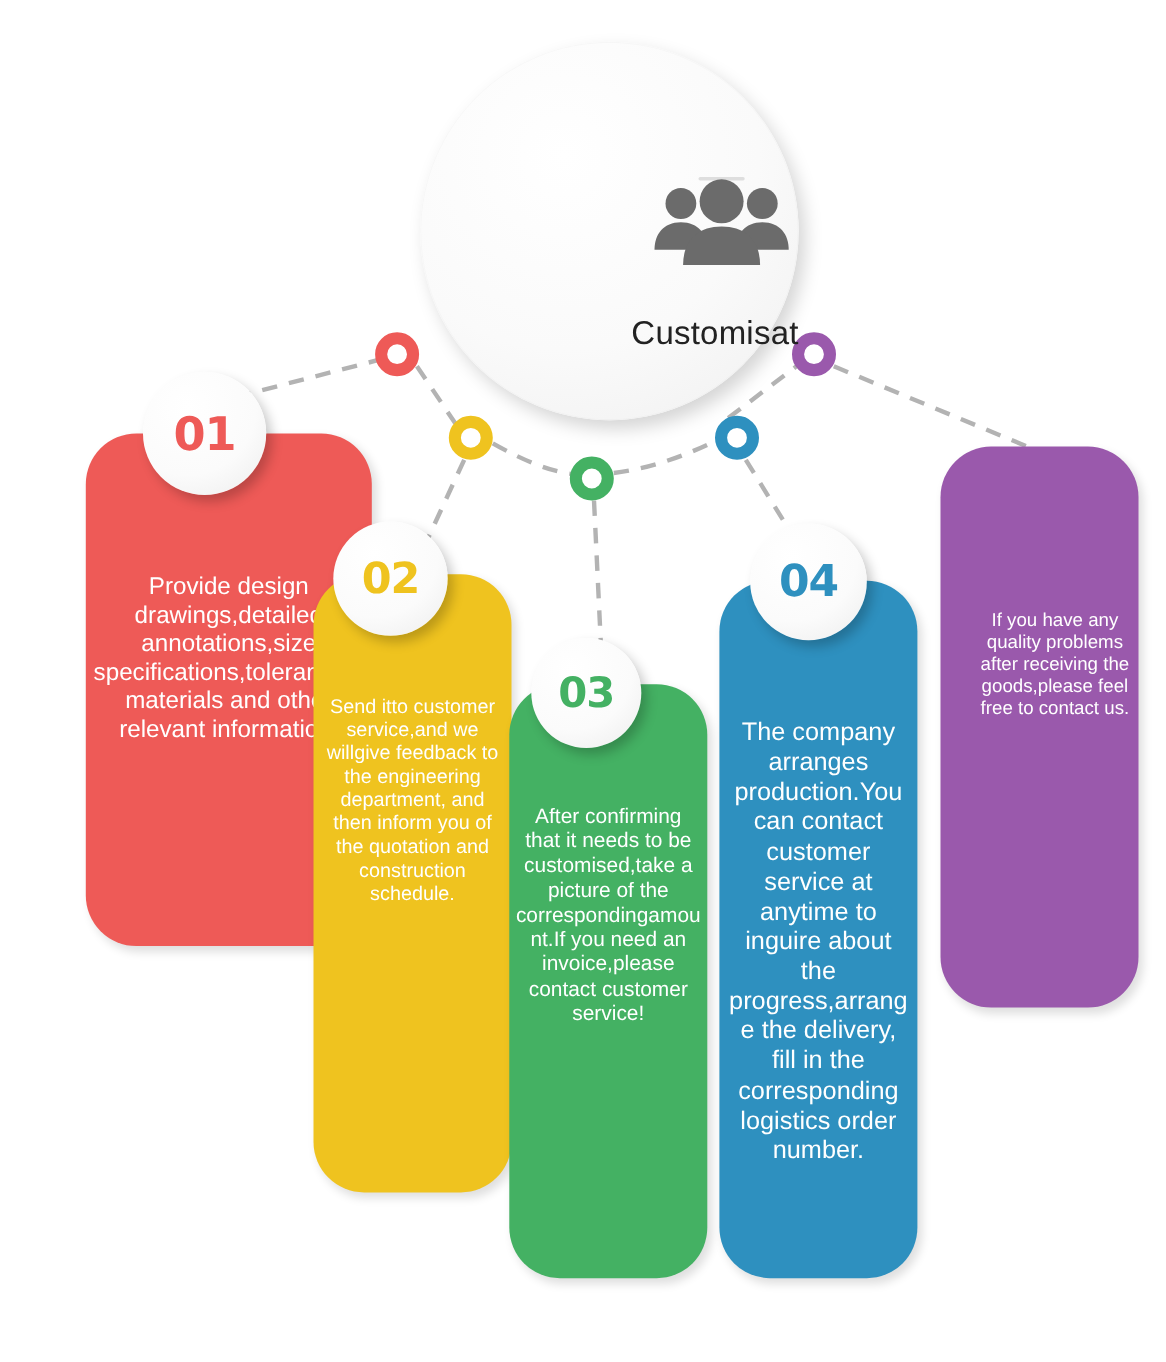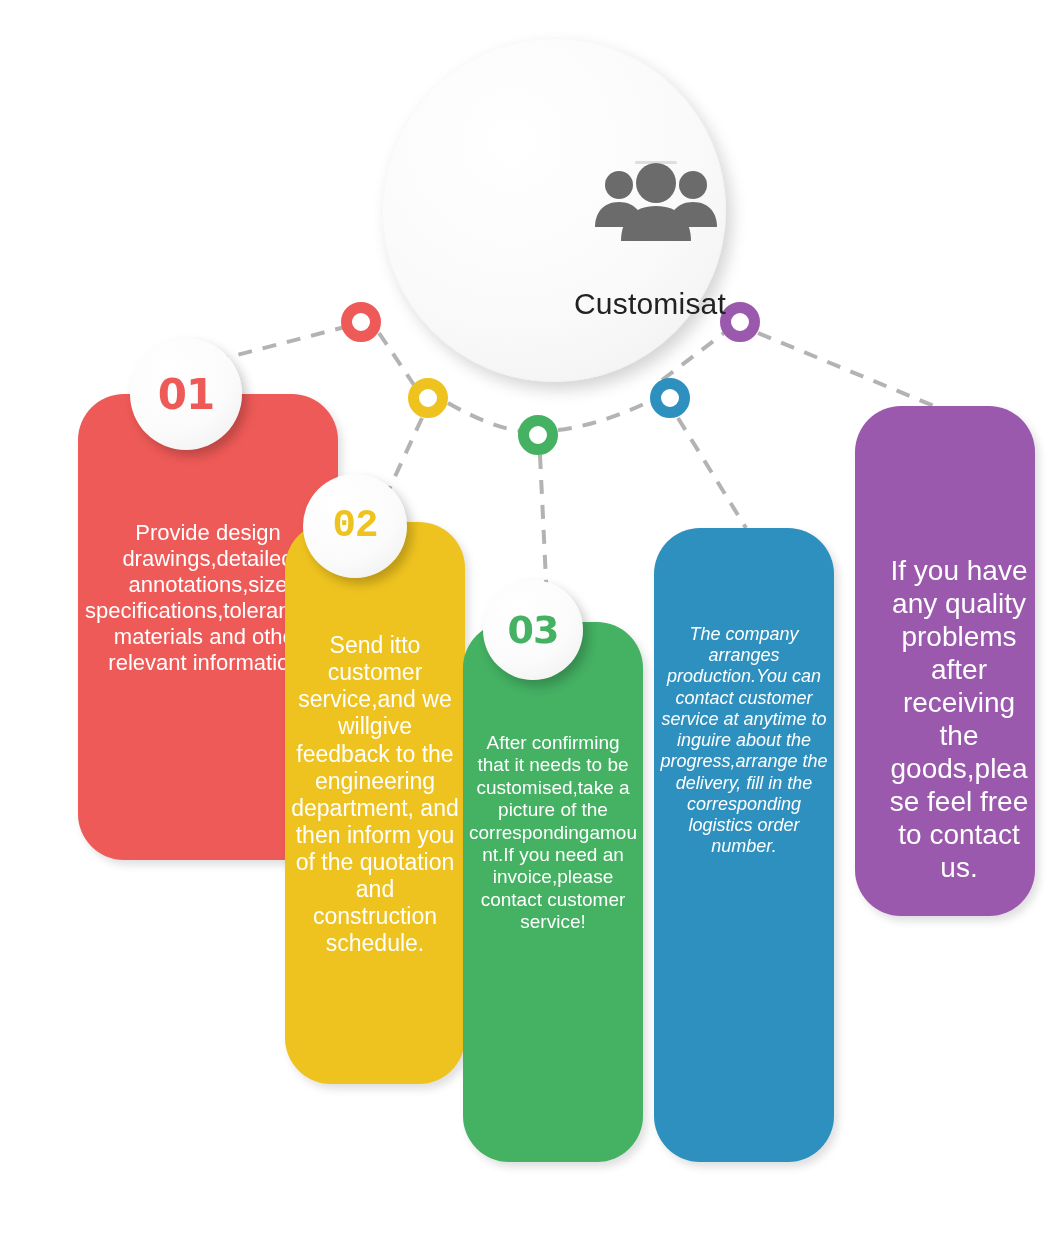--- a/index.html
+++ b/index.html
@@ -72,34 +72,34 @@
     font-family:"DejaVu Sans",sans-serif;
     letter-spacing:-1px;
   }
 
   
   #card-1{left:48px;top:394px;width:260px;height:466px;background:#ee5a57;margin-left:30px;}
   #card-1 .badge{left:52px;top:-56px;width:112px;height:112px;font-size:42px;color:#ee5a57;}
   #card-1 .body{top:126px;font-size:22px;text-align:center;}
 
   #card-2{left:285px;top:522px;width:180px;height:562px;background:#efc31f;}
-  #card-2 .badge{left:18px;top:-48px;width:104px;height:104px;font-size:39px;color:#efc31f;font-family:Liberation Mono, monospace;}
-  #card-2 .body{top:110px;font-size:23px;text-align:center;}
+  #card-2 .badge{left:18px;top:-48px;width:104px;height:104px;font-size:39px;color:#efc31f;}
+  #card-2 .body{top:110px;font-size:18px;text-align:center;}
 
   #card-3{left:463px;top:622px;width:180px;height:540px;background:#44b163;padding-left:47px;}
   #card-3 .badge{left:20px;top:-42px;width:100px;height:100px;font-size:38px;color:#44b163;}
   #card-3 .body{top:110px;font-size:19px;}
 
   #card-4{left:654px;top:528px;width:180px;height:634px;background:#2e90bf;}
   #card-4 .badge{left:28px;top:-52px;width:106px;height:106px;font-size:40px;color:#2e90bf;}
-  #card-4 .body{top:96px;font-size:18px;font-style:italic;}
+  #card-4 .body{top:124px;font-size:23px;}
 
   #card-5{left:855px;top:406px;width:180px;height:510px;background:#9a59ac;}
   #card-5 .badge{left:20px;top:-46px;width:104px;height:104px;font-size:39px;color:#9a59ac;}
-  #card-5 .body{top:148px;font-size:28px;margin-left:28px;}
+  #card-5 .body{top:148px;font-size:17px;margin-left:28px;}
 
   
   #ring-1{left:341px;top:302px;border-color:#ee5a57;}
   #ring-2{left:408px;top:378px;border-color:#efc31f;}
   #ring-3{left:518px;top:415px;border-color:#44b163;}
   #ring-4{left:650px;top:378px;border-color:#2e90bf;}
   #ring-5{left:720px;top:302px;border-color:#9a59ac;}
 </style>
 </head>
 <body>
@@ -160,20 +160,21 @@
     <div class="badge">02</div>
     <div class="body">Send itto customer service,and we willgive feedback to the engineering department, and then inform you of the quotation and construction schedule.</div>
   </div>
 
   <div class="card" id="card-3">
     <div class="badge">03</div>
     <div class="body">After confirming that it needs to be customised,take a picture of the correspondingamount.If you need an invoice,please contact customer service!</div>
   </div>
 
   <div class="card" id="card-4">
+    <div class="badge">04</div>
     <div class="body">The company arranges production.You can contact customer service at anytime to inguire about the progress,arrange the delivery, fill in the corresponding logistics order number.</div>
   </div>
 
   <div class="card" id="card-5">
     <div class="body">If you have any quality problems after receiving the goods,please feel free to contact us.</div>
   </div>
 
 </div>
 
 </body></html>

